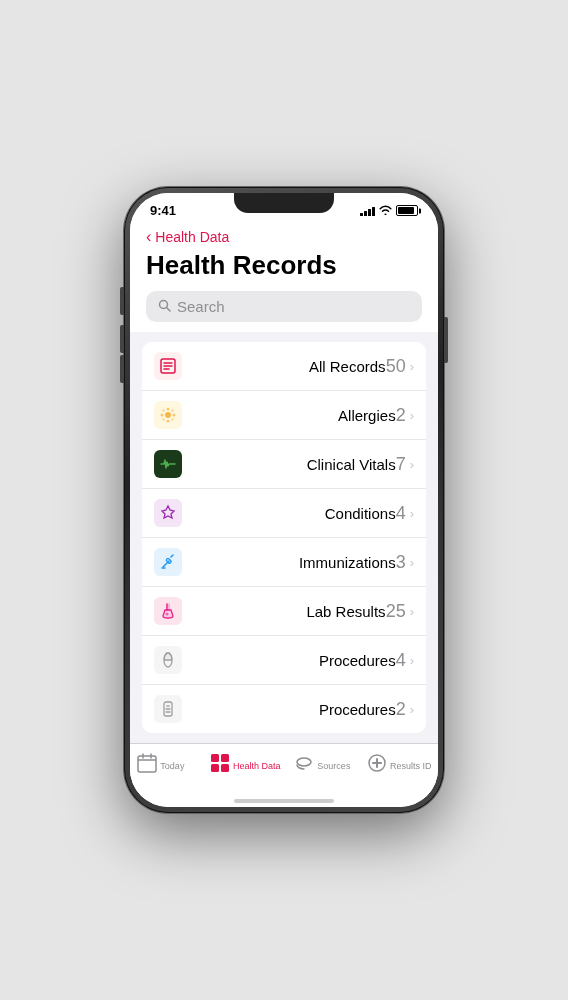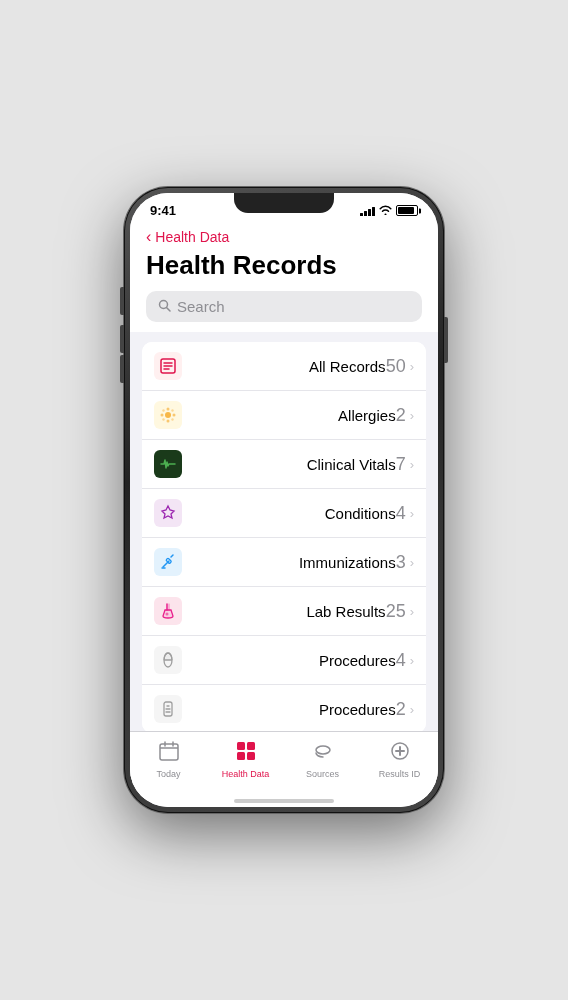--- a/index.html
+++ b/index.html
@@ -259,21 +259,21 @@
       border-top: 0.5px solid #d1d1d6;
       display: flex;
       justify-content: space-around;
       align-items: flex-start;
       padding: 8px 0 20px;
       flex-shrink: 0;
     }
 
     .tab-item {
       display: flex;
-      flex-direction: column;
+      flex-direction: row;
       align-items: center;
       gap: 2px;
       min-width: 60px;
     }
 
     .tab-icon {
       font-size: 20px;
       color: #8e8e93;
     }
 

